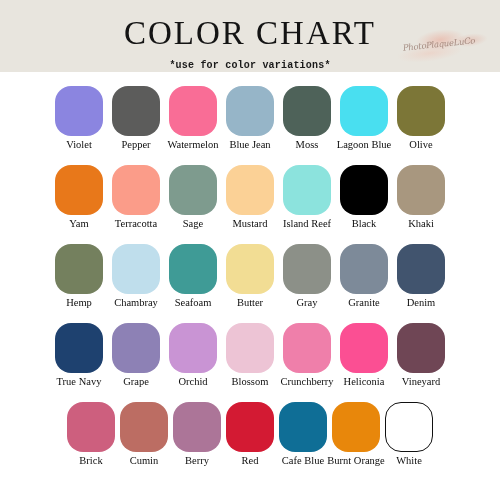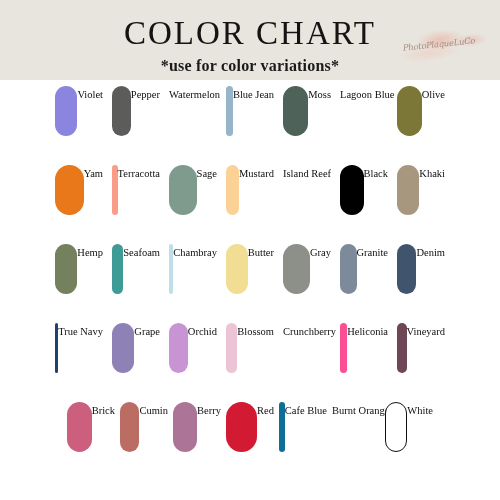--- a/index.html
+++ b/index.html
@@ -20,21 +20,21 @@
     height: 500px;
     background: #ffffff;
   }
 
   
   #header-banner {
     position: absolute;
     left: 0;
     top: 0;
     width: 500px;
-    height: 80px;
+    height: 72px;
     background: #e8e5de;
     overflow: hidden;
   }
 
   #page-title {
     position: absolute;
     left: 0;
     top: 14px;
     width: 500px;
     text-align: center;
@@ -45,22 +45,22 @@
     line-height: 38px;
     white-space: nowrap;
   }
 
   #page-subtitle {
     position: absolute;
     left: 0;
     top: 58px;
     width: 500px;
     text-align: center;
-    font-family: Liberation Serif, serif;
-    font-size: 16px;
+    font-family: Liberation Mono, monospace;
+    font-size: 10px;
     font-weight: bold;
     letter-spacing: 0.2px;
     color: #1a1a1a;
     line-height: 16px;
     white-space: nowrap;
   }
 
   
   #watermark {
     position: absolute;
@@ -113,22 +113,22 @@
     display: flex;
     justify-content: center;
     align-items: flex-start;
   }
 
   .swatch-cell {
     position: relative;
     width: 48px;
     margin: 0 4.5px;
     display: flex;
-    flex-direction: row;
-    align-items: flex-start;
+    flex-direction: column;
+    align-items: center;
   }
 
   .swatch-chip {
     width: 48px;
     height: 50px;
     border-radius: 16px;
     box-sizing: border-box;
   }
   .swatch-chip.outlined {
     border: 1px solid #111111;
@@ -224,28 +224,28 @@
           <div class="swatch-chip" style="background: rgb(168, 151, 127);"></div>
           <div class="swatch-label">Khaki</div>
         </div>
       </div>
       <div class="swatch-row">
         <div class="swatch-cell">
           <div class="swatch-chip" style="background: rgb(116, 128, 94);"></div>
           <div class="swatch-label">Hemp</div>
         </div>
         <div class="swatch-cell">
+          <div class="swatch-chip" style="background: rgb(191, 222, 236);"></div>
+          <div class="swatch-label">Chambray</div>
+        </div>
+        <div class="swatch-cell">
           <div class="swatch-chip" style="background: rgb(63, 155, 150);"></div>
           <div class="swatch-label">Seafoam</div>
         </div>
         <div class="swatch-cell">
-          <div class="swatch-chip" style="background: rgb(191, 222, 236);"></div>
-          <div class="swatch-label">Chambray</div>
-        </div>
-        <div class="swatch-cell">
           <div class="swatch-chip" style="background: rgb(242, 221, 148);"></div>
           <div class="swatch-label">Butter</div>
         </div>
         <div class="swatch-cell">
           <div class="swatch-chip" style="background: rgb(140, 144, 136);"></div>
           <div class="swatch-label">Gray</div>
         </div>
         <div class="swatch-cell">
           <div class="swatch-chip" style="background: rgb(125, 138, 153);"></div>
           <div class="swatch-label">Granite</div>

